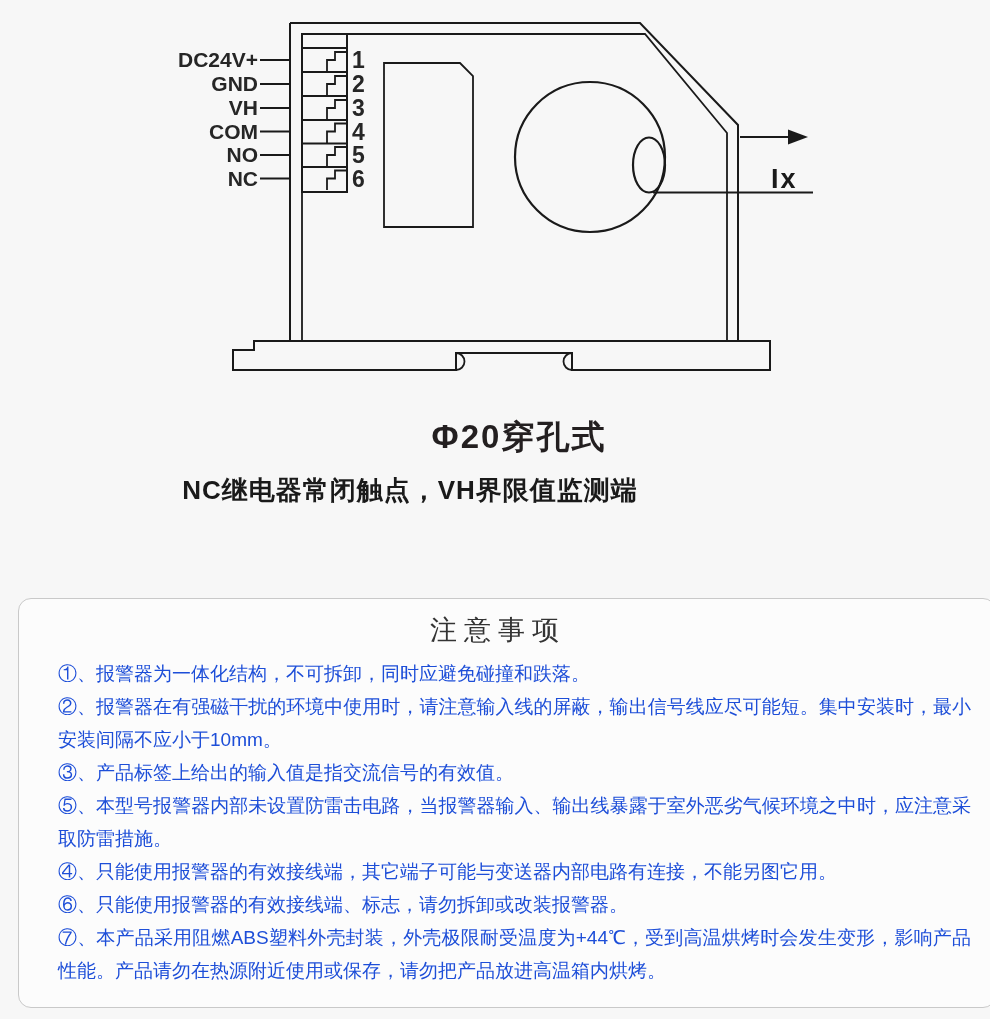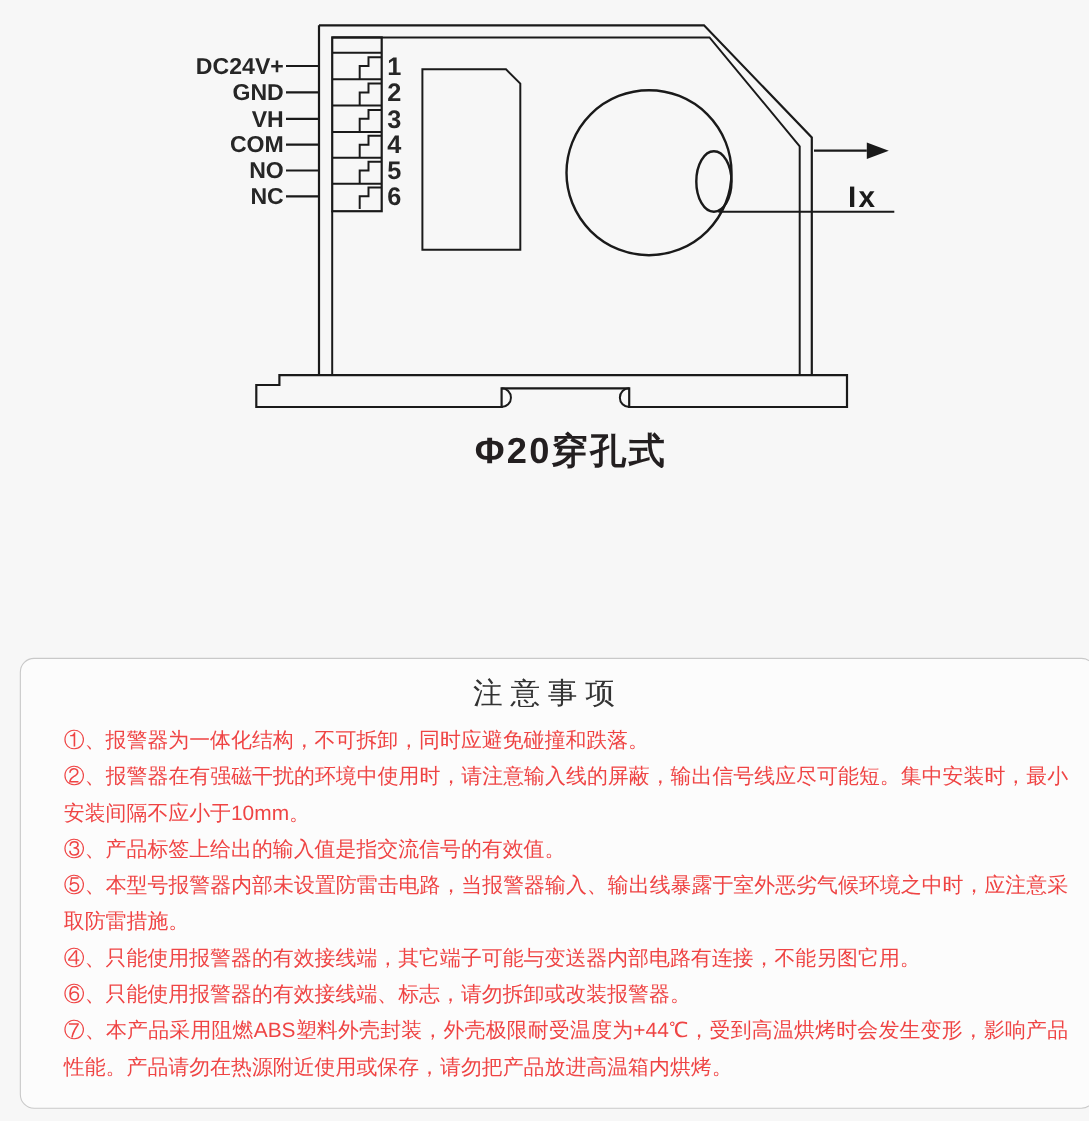--- a/index.html
+++ b/index.html
@@ -8,42 +8,42 @@
     background:#f7f7f7;
     font-family:"Liberation Sans", sans-serif;
     color:#3e3e3e;
     position:relative;
     overflow:hidden;
   }
   .page{position:relative;width:990px;height:1019px;}
   svg text{font-family:"Liberation Sans", sans-serif;}
   .diagram{position:absolute;left:0;top:0;}
   .fig-title{
-    position:absolute;top:388px;left:0;width:990px;
+    position:absolute;top:415px;left:0;width:990px;
     text-align:center;text-indent:48px;
     font-size:33px;font-weight:bold;color:#231f20;letter-spacing:2px;
   }
   .notes{
     position:absolute;top:473px;left:100px;width:620px;
     text-align:center;font-size:26px;font-weight:bold;color:#1a1a1a;
     line-height:35px;letter-spacing:1px;
   }
   .care-box{
     position:absolute;left:18px;top:598px;width:978px;height:410px;
     background:#fcfcfc;border:1px solid #c9c9c9;border-radius:13px;
     box-sizing:border-box;
   }
   .care-title{
     margin-top:13px;margin-left:-18px;
     text-align:center;font-size:27px;font-weight:400;color:#333333;
     letter-spacing:7px;
   }
   .care-items{
     margin:9px 24px 0 39px;
-    font-size:19px;line-height:33px;color:#ef4444;
+    font-size:19px;line-height:33px;color:#1d4ed8;
     text-align:justify;
   }
   .care-items p{margin:0;padding:0;}
 </style>
 </head>
 <body>
 
 <div class="page">
 
   <svg class="diagram" width="990" height="395" viewBox="0 0 990 395">
@@ -95,20 +95,21 @@
       <text x="352" y="163">5</text>
       <text x="352" y="186.5">6</text>
     </g>
 
     <text x="771" y="188" font-size="27" font-weight="600" letter-spacing="2" fill="#1a1a1a">Ix</text>
   </svg>
 
   <div class="fig-title">Φ20穿孔式</div>
 
   <div class="notes">
+    <div>NC继电器常闭触点，VH界限值监测端</div>
   </div>
 
   <div class="care-box">
     <div class="care-title">注意事项</div>
     <div class="care-items">
       <p>①、报警器为一体化结构，不可拆卸，同时应避免碰撞和跌落。</p>
       <p>②、报警器在有强磁干扰的环境中使用时，请注意输入线的屏蔽，输出信号线应尽可能短。集中安装时，最小安装间隔不应小于10mm。</p>
       <p>③、产品标签上给出的输入值是指交流信号的有效值。</p>
       <p>⑤、本型号报警器内部未设置防雷击电路，当报警器输入、输出线暴露于室外恶劣气候环境之中时，应注意采取防雷措施。</p>
       <p>④、只能使用报警器的有效接线端，其它端子可能与变送器内部电路有连接，不能另图它用。</p>

